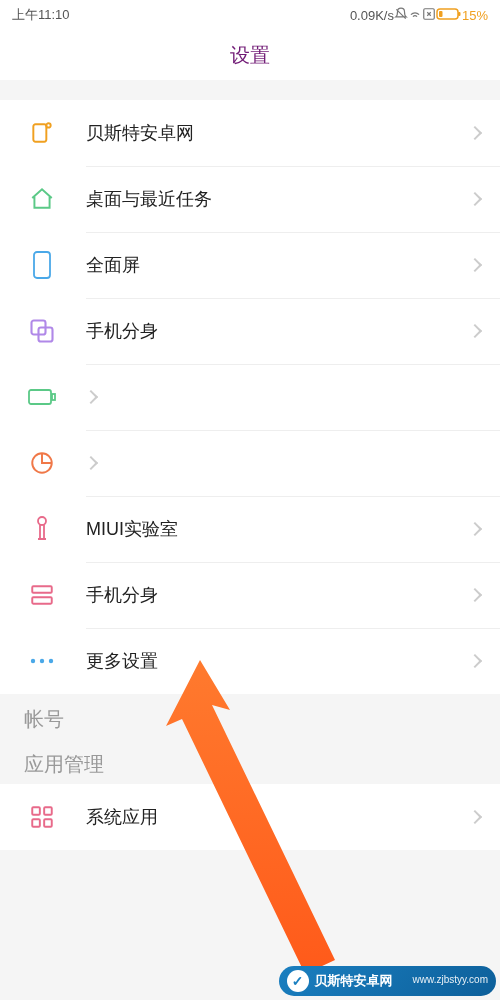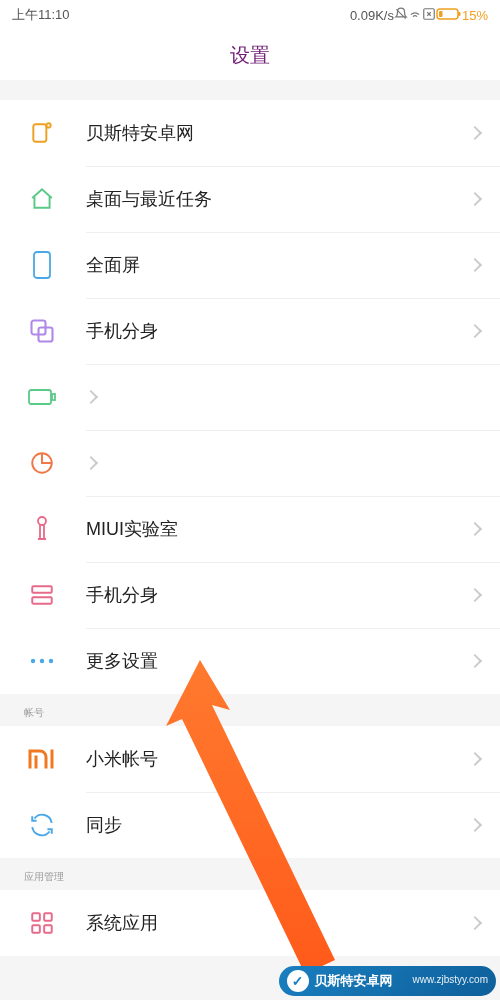--- a/index.html
+++ b/index.html
@@ -37,21 +37,21 @@
       background: #f5f5f5;
       height: calc(1000px - 80px);
       overflow: hidden;
     }
     .section-gap {
       height: 20px;
       background: #f5f5f5;
     }
     .section-header {
       padding: 12px 24px 6px;
-      font-size: 10px;
+      font-size: 20px;
       color: #999;
       background: #f5f5f5;
     }
     .list { background: #fff; }
     .list-item {
       display: flex;
       align-items: center;
       height: 66px;
       padding: 0 20px 0 24px;
       background: #fff;
@@ -244,41 +244,20 @@
             <circle cx="14" cy="5" r="2.2" fill="#4aa8e8"></circle>
             <circle cx="23" cy="5" r="2.2" fill="#4aa8e8"></circle>
           </svg>
       </span>
       <span class="item-label">更多设置</span>
       <span class="chevron"></span>
     </div>
   </div>
 
   <div class="section-header">帐号</div>
-  <div class="list">
-    <div class="list-item">
-      <span class="icon-slot">
-        <svg width="28" height="20" viewBox="0 0 28 20">
-            <path d="M2 2h10a6 6 0 0 1 6 6v10M2 2v16M8 8v10M24 2v16" stroke="#f07820" stroke-width="3" fill="none" stroke-linecap="square"></path>
-          </svg>
-      </span>
-      <span class="item-label">小米帐号</span>
-      <span class="chevron"></span>
-    </div>
-    <div class="list-item">
-      <span class="icon-slot">
-        <svg width="26" height="26" viewBox="0 0 24 24" fill="none" stroke="#4aa8e8" stroke-width="1.8">
-            <path d="M21 10a9 9 0 0 0-16-4M3 14a9 9 0 0 0 16 4"></path>
-            <path d="M3 4v4h4M21 20v-4h-4"></path>
-          </svg>
-      </span>
-      <span class="item-label">同步</span>
-      <span class="chevron"></span>
-    </div>
-  </div>
 
   <div class="section-header">应用管理</div>
   <div class="list">
     <div class="list-item">
       <span class="icon-slot">
         <svg width="26" height="26" viewBox="0 0 24 24" fill="none" stroke="#e86a8a" stroke-width="1.8">
             <rect x="3" y="3" width="7" height="7" rx="1"></rect>
             <rect x="14" y="3" width="7" height="7" rx="1"></rect>
             <rect x="3" y="14" width="7" height="7" rx="1"></rect>
             <rect x="14" y="14" width="7" height="7" rx="1"></rect>

